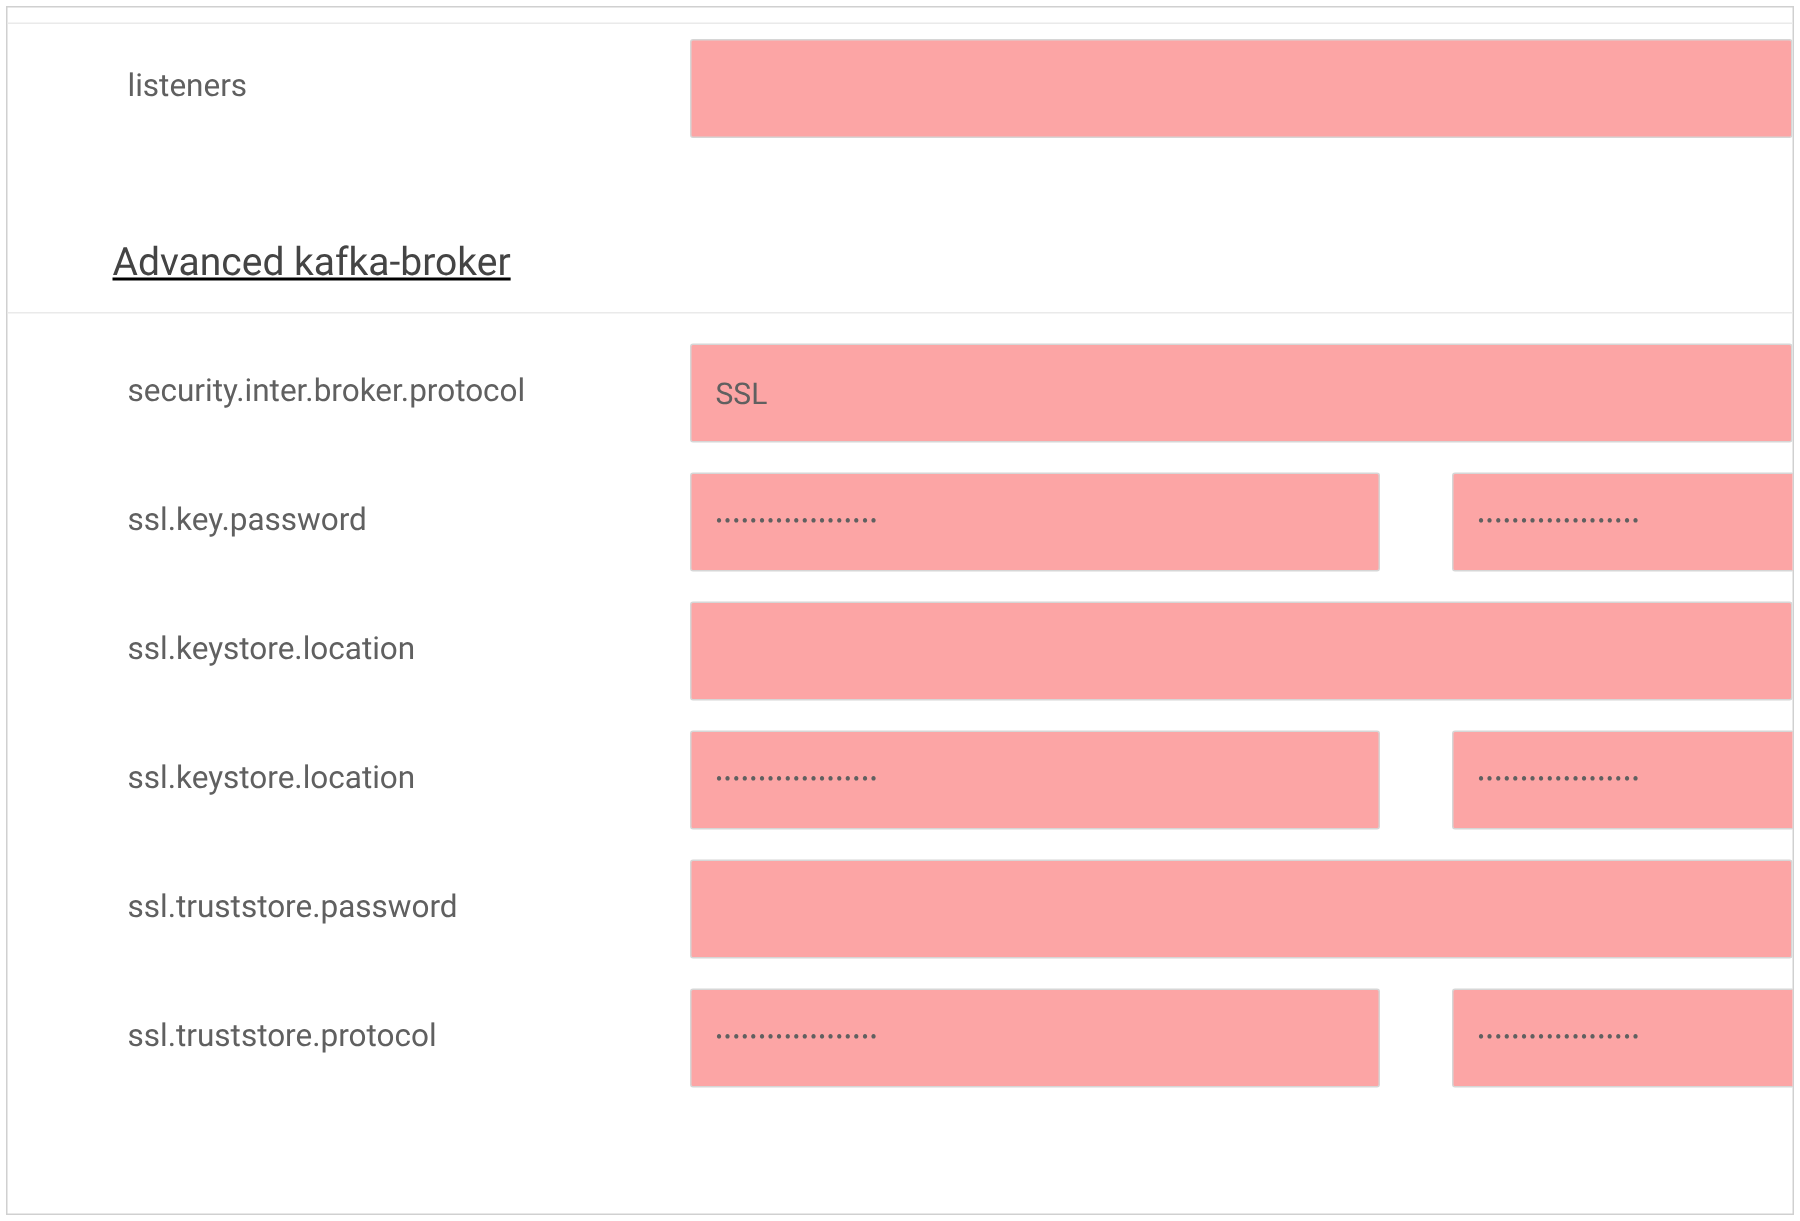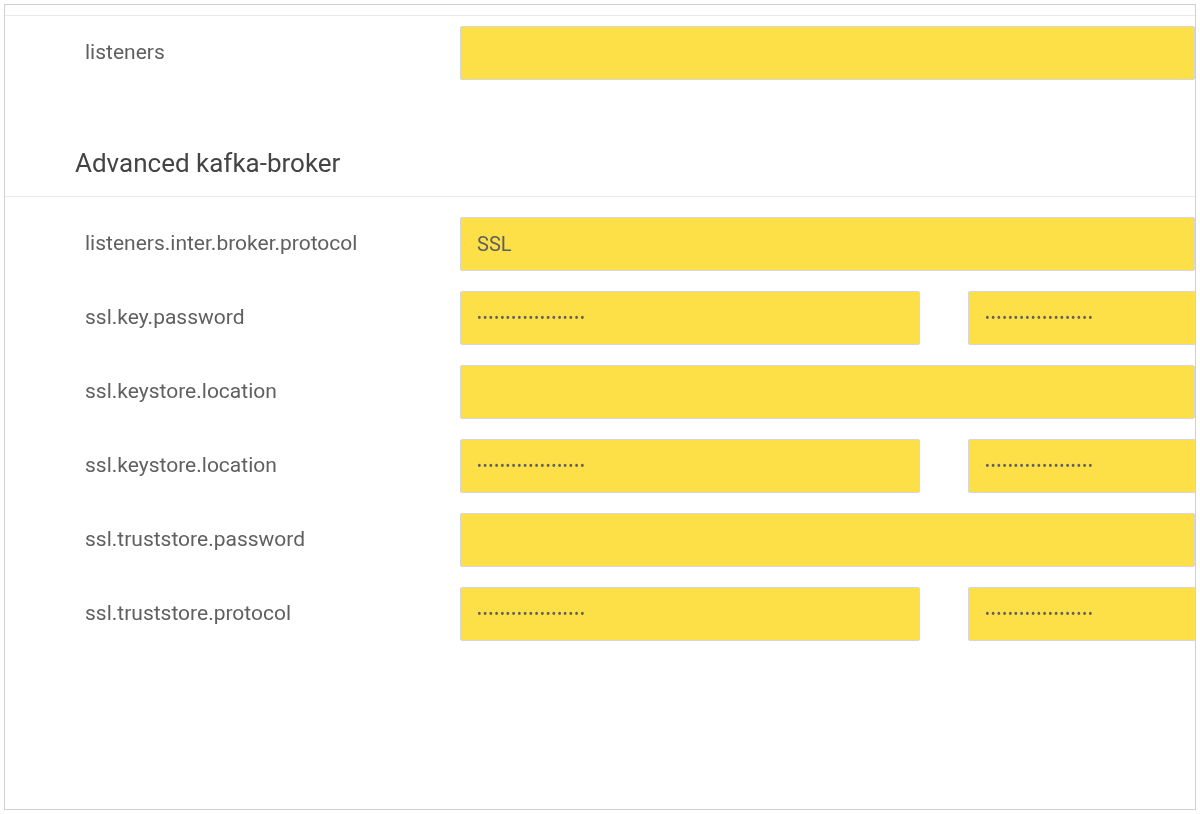--- a/index.html
+++ b/index.html
@@ -39,24 +39,24 @@
       line-height: 1.3;
     }
     .input-col {
       flex: 1;
       display: flex;
       gap: 48px;
       padding-right: 0;
     }
     .text-input {
       flex: 1;
-      height: 54px;
+      height: 66px;
       border: 1px solid #d6d6d6;
       border-radius: 2px;
-      background: #fde047;
+      background: #fca5a5;
       padding: 0 16px;
       font-size: 20px;
       color: #606060;
       outline: none;
       font-family: inherit;
     }
     .text-input.full {
       width: 100%;
     }
     .pw-pair .text-input {
@@ -65,20 +65,21 @@
     .pw-pair .text-input.second {
       flex: 0 0 250px;
       min-width: 0;
     }
     .divider {
       border-top: 1px solid #eaeaea;
       margin: 0;
     }
     .section-header-wrap {
       padding-top: 40px;
+      text-decoration: underline;
     }
     .section-header {
       font-size: 26px;
       color: #444;
       font-weight: 400;
       padding: 18px 0 0 70px;
     }
     .section-divider {
       border-top: 1px solid #eaeaea;
       margin-top: 18px;
@@ -111,21 +112,21 @@
     </div>
 
     <div class="section-header-wrap">
       <div class="section-header">Advanced kafka-broker</div>
       <div class="section-divider"></div>
     </div>
 
     <div class="rows-gap">
 
       <div class="row">
-        <div class="label-col">listeners.inter.broker.protocol</div>
+        <div class="label-col">security.inter.broker.protocol</div>
         <div class="input-col">
           <input type="text" class="text-input full" value="SSL" style="">
         </div>
       </div>
 
 
       <div class="row">
         <div class="label-col">ssl.key.password</div>
         <div class="input-col pw-pair">
           <input type="password" class="text-input" value="•••••••••••••••••••" style="">

